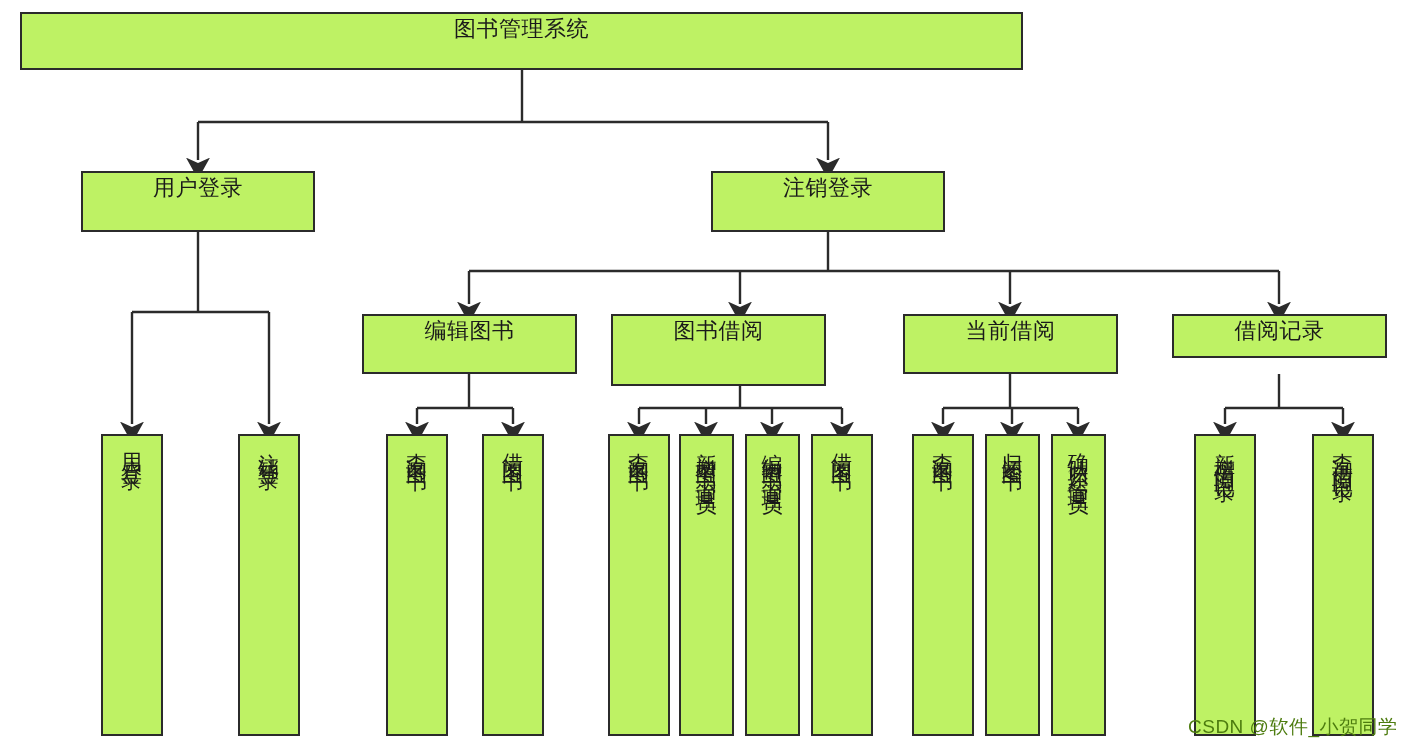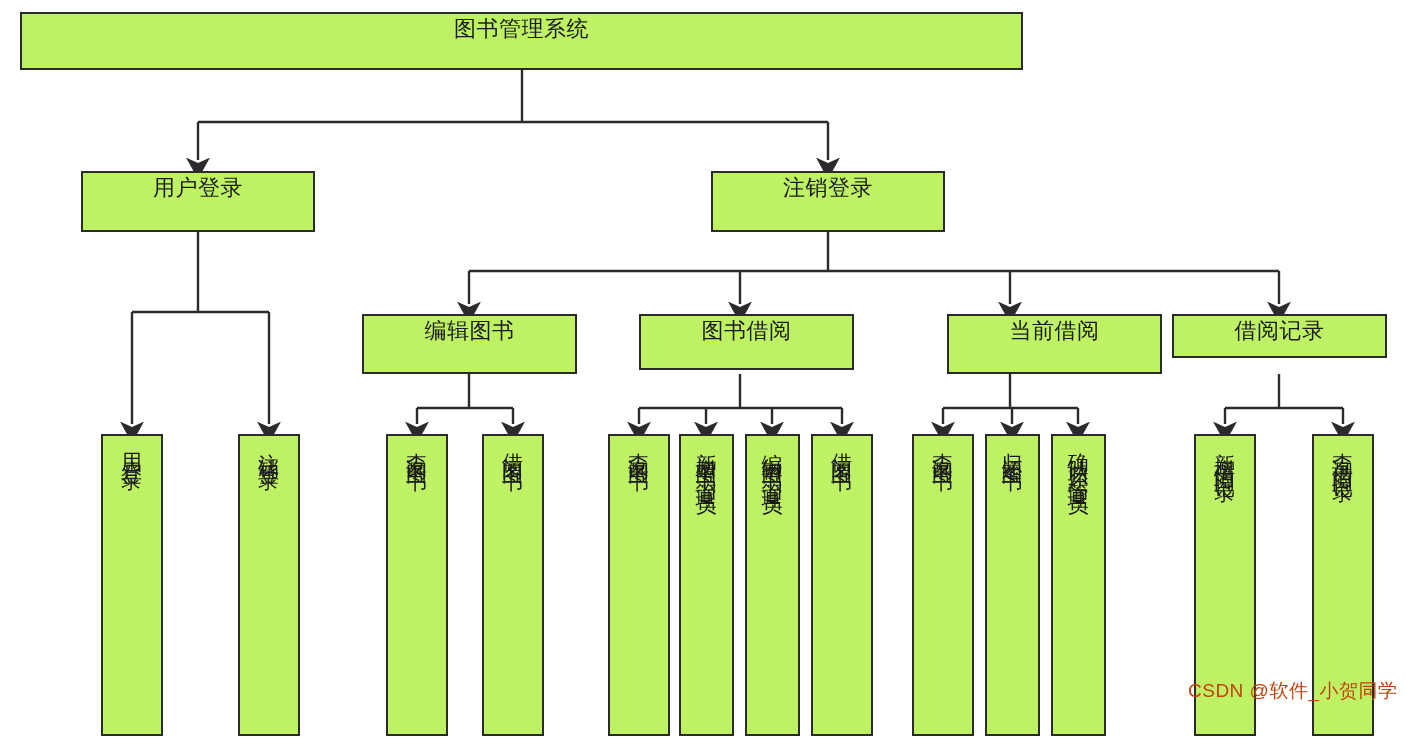--- a/index.html
+++ b/index.html
@@ -52,23 +52,23 @@
     white-space: nowrap;
     display: block;
   }
   .node .hlabel {
     display: block;
     white-space: nowrap;
   }
   #watermark {
     position: absolute;
     left: 1188px;
-    top: 678px;
+    top: 714px;
     font-size: 19px;
-    color: #c2410c;
+    color: #4d7c0f;
     white-space: nowrap;
     letter-spacing: 0.5px;
   }
 </style>
 </head>
 <body>
 
 <div id="diagram-root">
 
   <svg class="edges" viewBox="0 0 1405 747" xmlns="http://www.w3.org/2000/svg">
@@ -129,24 +129,24 @@
   <div class="node horiz" style="left:81px; top:171px; width:234px; height:61px;">
     <span class="hlabel">用户登录</span>
   </div>
   <div class="node horiz" style="left:711px; top:171px; width:234px; height:61px;">
     <span class="hlabel">注销登录</span>
   </div>
 
   <div class="node horiz" style="left:362px; top:314px; width:215px; height:60px;">
     <span class="hlabel">编辑图书</span>
   </div>
-  <div class="node horiz" style="left:639px; top:314px; width:215px; height:56px;">
+  <div class="node horiz" style="left:611px; top:314px; width:215px; height:72px;">
     <span class="hlabel">图书借阅</span>
   </div>
-  <div class="node horiz" style="left:903px; top:314px; width:215px; height:60px;margin-left:44px;">
+  <div class="node horiz" style="left:903px; top:314px; width:215px; height:60px;">
     <span class="hlabel">当前借阅</span>
   </div>
   <div class="node horiz" style="left:1172px; top:314px; width:215px; height:44px;">
     <span class="hlabel">借阅记录</span>
   </div>
 
   <div class="node vert" style="left:101px; top:434px; width:62px; height:302px;">
     <span class="vlabel">用户登录</span>
   </div>
   <div class="node vert" style="left:238px; top:434px; width:62px; height:302px;">

